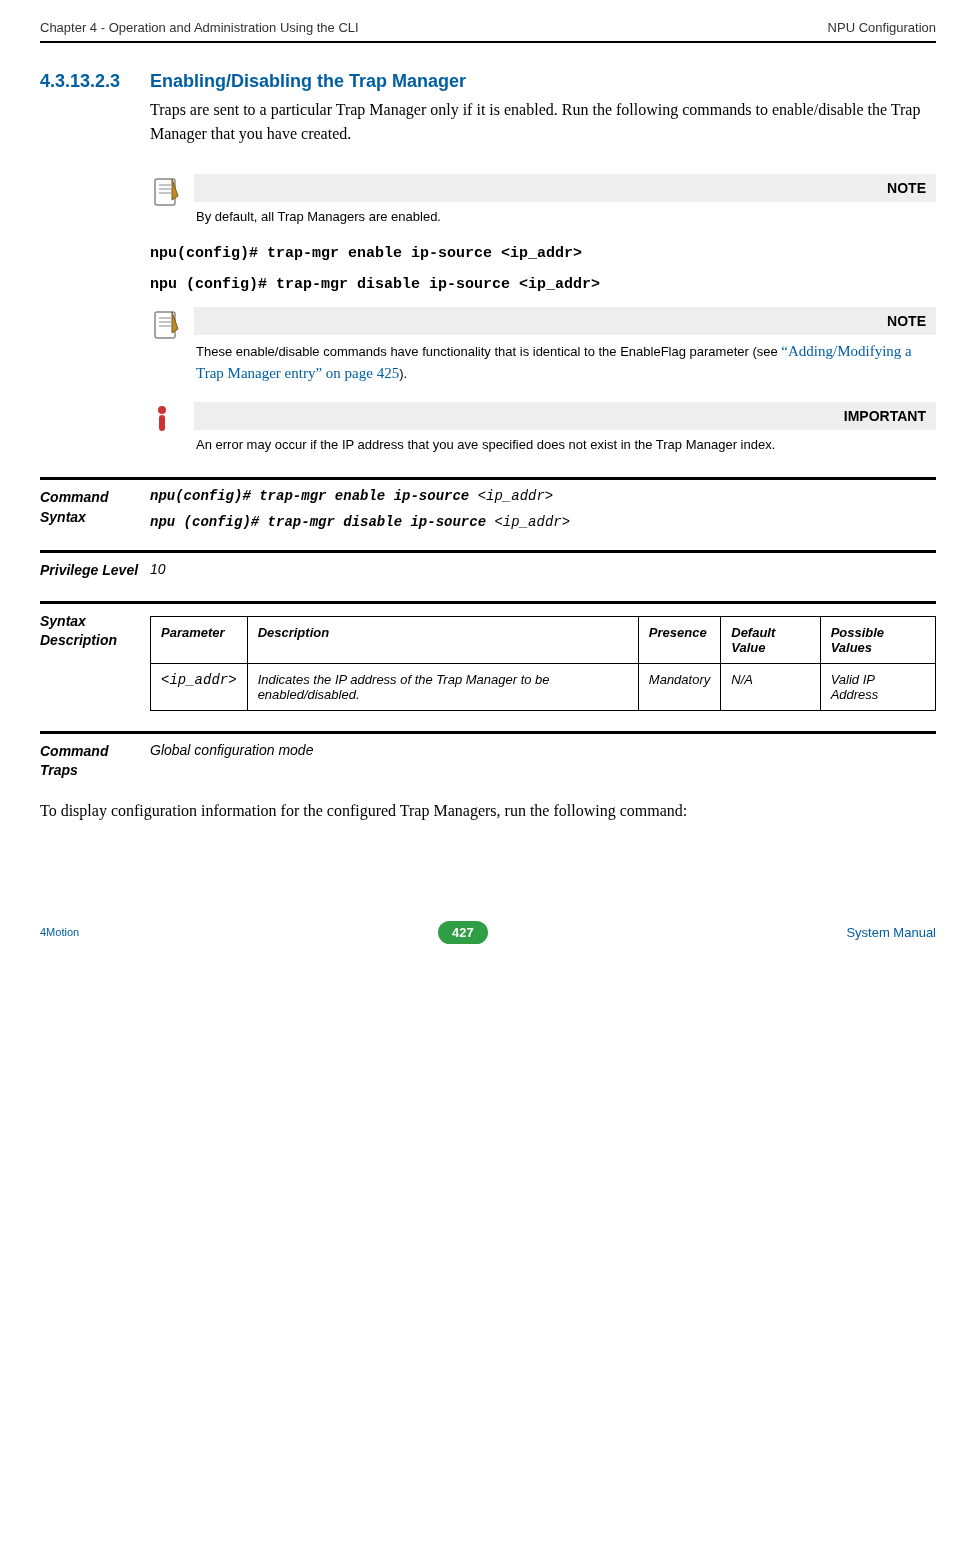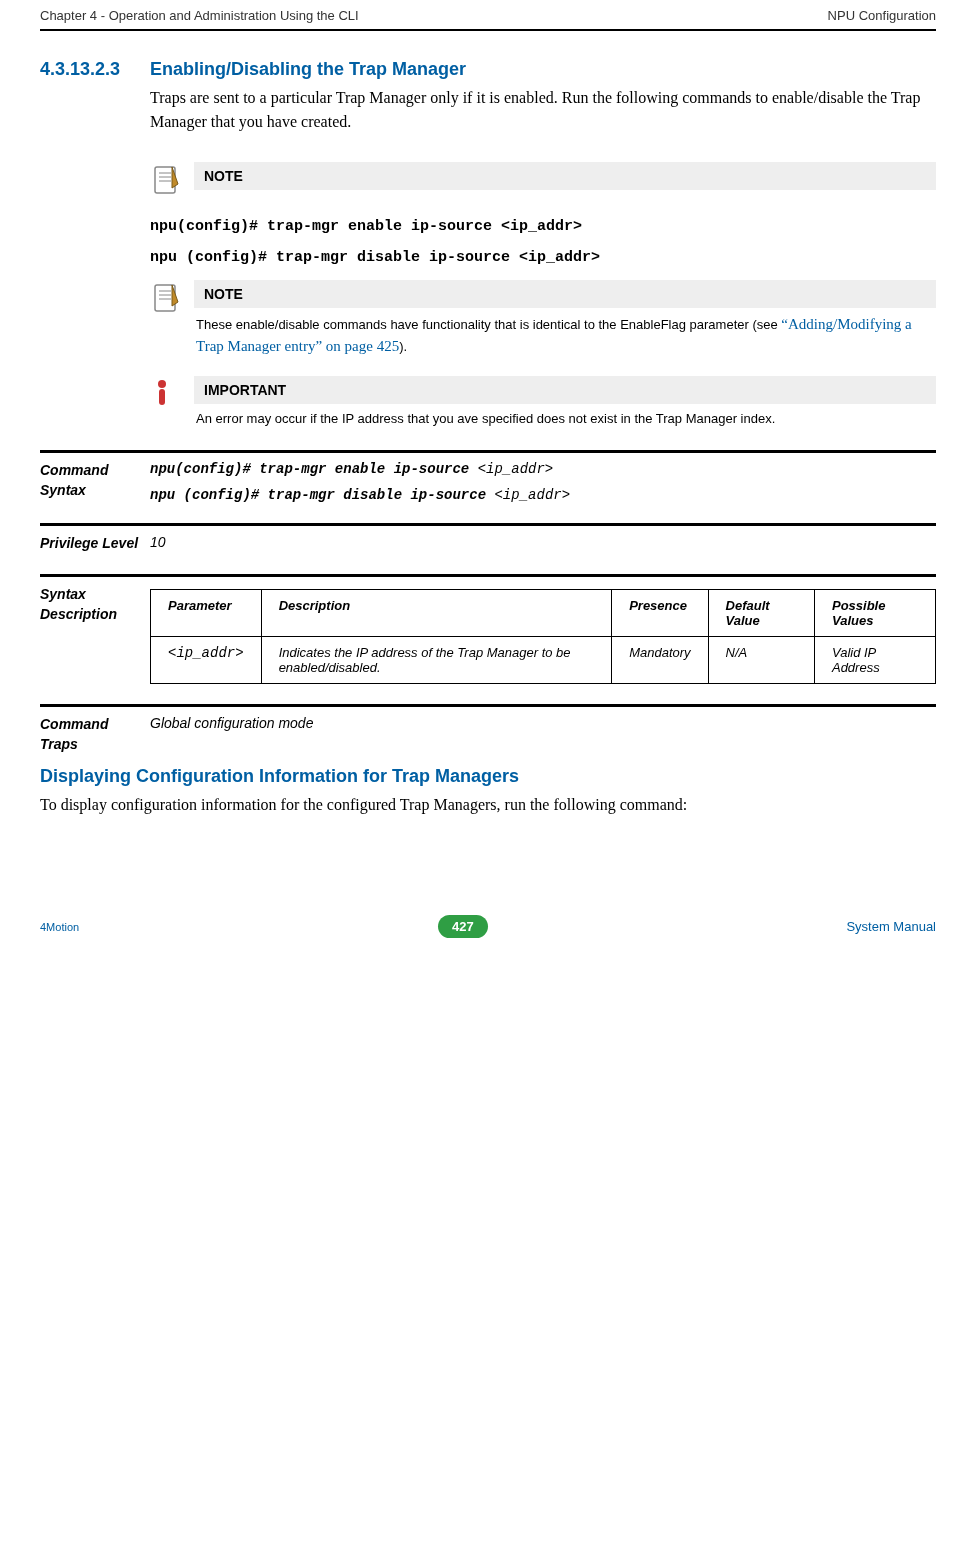--- a/index.html
+++ b/index.html
@@ -12,21 +12,21 @@
   }
   .page {
     padding: 0 40px;
     box-sizing: border-box;
   }
   .top-header {
     display: flex;
     justify-content: space-between;
     font-size: 13px;
     color: #333;
-    padding-top: 8px;
+    padding-top: 20px;
     padding-bottom: 6px;
     border-bottom: 2px solid #000;
   }
   .section-row {
     display: flex;
     margin-top: 28px;
   }
   .section-number {
     width: 110px;
     flex-shrink: 0;
@@ -64,20 +64,21 @@
   }
   .callout-body {
     flex: 1;
   }
   .callout-title {
     background: #eeeeee;
     font-weight: bold;
     font-size: 14px;
     padding: 6px 10px;
     margin-bottom: 6px;
+    text-align: right;
   }
   .callout-text {
     font-size: 13px;
     padding: 0 2px;
     line-height: 1.45;
   }
   .link {
     color: #005fa3;
     font-family: "Book Antiqua", Palatino, serif;
     font-size: 15px;
@@ -118,21 +119,21 @@
     font-weight: bold;
   }
   table.syntax-table {
     width: 100%;
     border-collapse: collapse;
     font-size: 13px;
     margin-top: 4px;
   }
   table.syntax-table th, table.syntax-table td {
     border: 1px solid #000;
-    padding: 8px 17px;
+    padding: 8px 10px;
     text-align: left;
     vertical-align: top;
   }
   table.syntax-table th {
     font-weight: bold;
   }
   table.syntax-table td.mono {
     font-family: "Courier New", monospace;
   }
   .footer {
@@ -188,20 +189,21 @@
         <svg viewBox="0 0 32 32">
             <rect x="5" y="3" width="20" height="26" rx="2" fill="#fff" stroke="#888" stroke-width="1.5"></rect>
             <line x1="9" y1="9" x2="21" y2="9" stroke="#888"></line>
             <line x1="9" y1="13" x2="21" y2="13" stroke="#888"></line>
             <line x1="9" y1="17" x2="21" y2="17" stroke="#888"></line>
             <path d="M22 3 L28 20 L22 24 Z" fill="#c08a2a" stroke="#7a5a18"></path>
           </svg>
       </div>
       <div class="callout-body">
         <div class="callout-title">NOTE</div>
+        <div class="callout-text">By default, all Trap Managers are enabled.</div>
       </div>
     </div>
 
     <div class="cmd-line">npu(config)# trap-mgr enable ip-source &lt;ip_addr&gt;</div>
     <div class="cmd-line">npu (config)# trap-mgr disable ip-source &lt;ip_addr&gt;</div>
 
     <div class="callout">
       <div class="callout-icon icon-note">
         <svg viewBox="0 0 32 32">
             <rect x="5" y="3" width="20" height="26" rx="2" fill="#fff" stroke="#888" stroke-width="1.5"></rect>
@@ -277,21 +279,20 @@
 
     <div class="def-row" style="margin-bottom:8px">
       <div class="def-label">Command Traps</div>
       <div class="def-value">Global configuration mode</div>
     </div>
 
   </div>
 
   <div class="section-row" style="margin-top:12px">
     <div class="section-body">
-      <div class="section-title">Displaying Configuration Information for Trap Managers</div>
       <div class="body-text">To display configuration information for the configured Trap Managers, run the following command:</div>
     </div>
   </div>
 
   <div class="footer">
     <span class="footer-left">4Motion</span>
     <span class="page-badge">427</span>
     <span class="footer-right">System Manual</span>
   </div>
 

